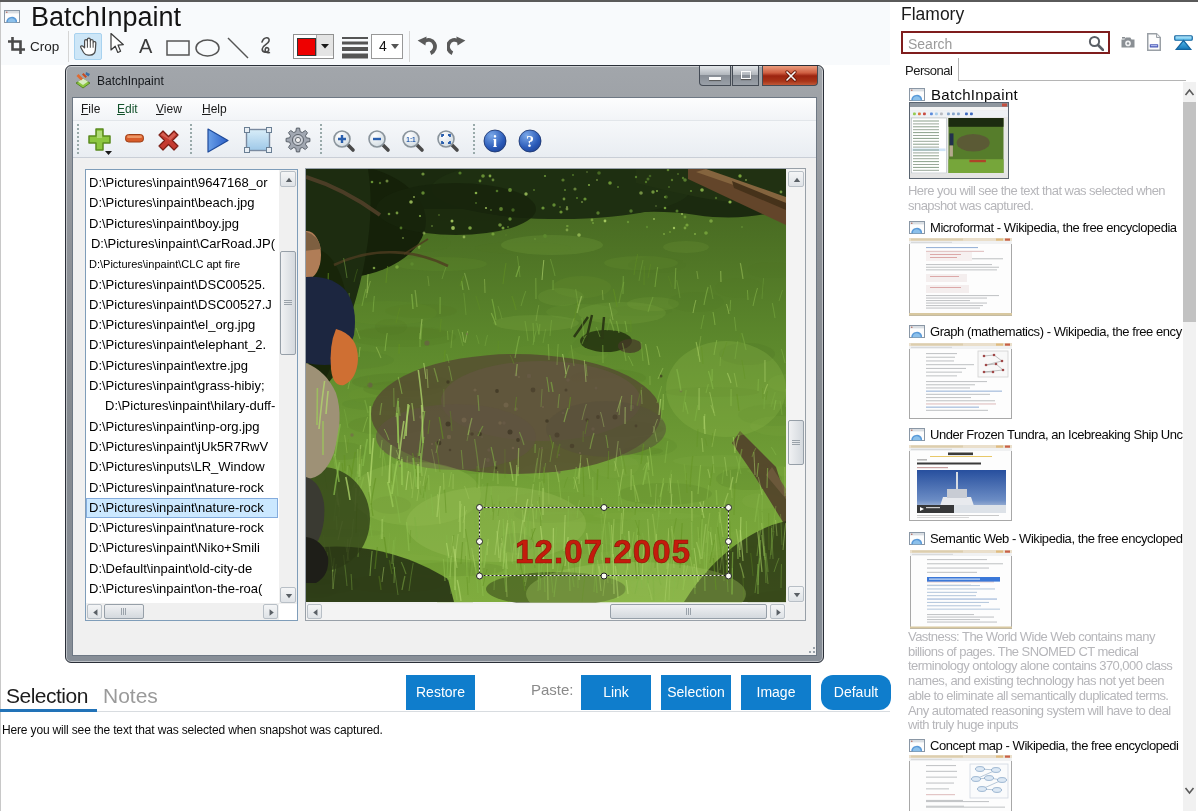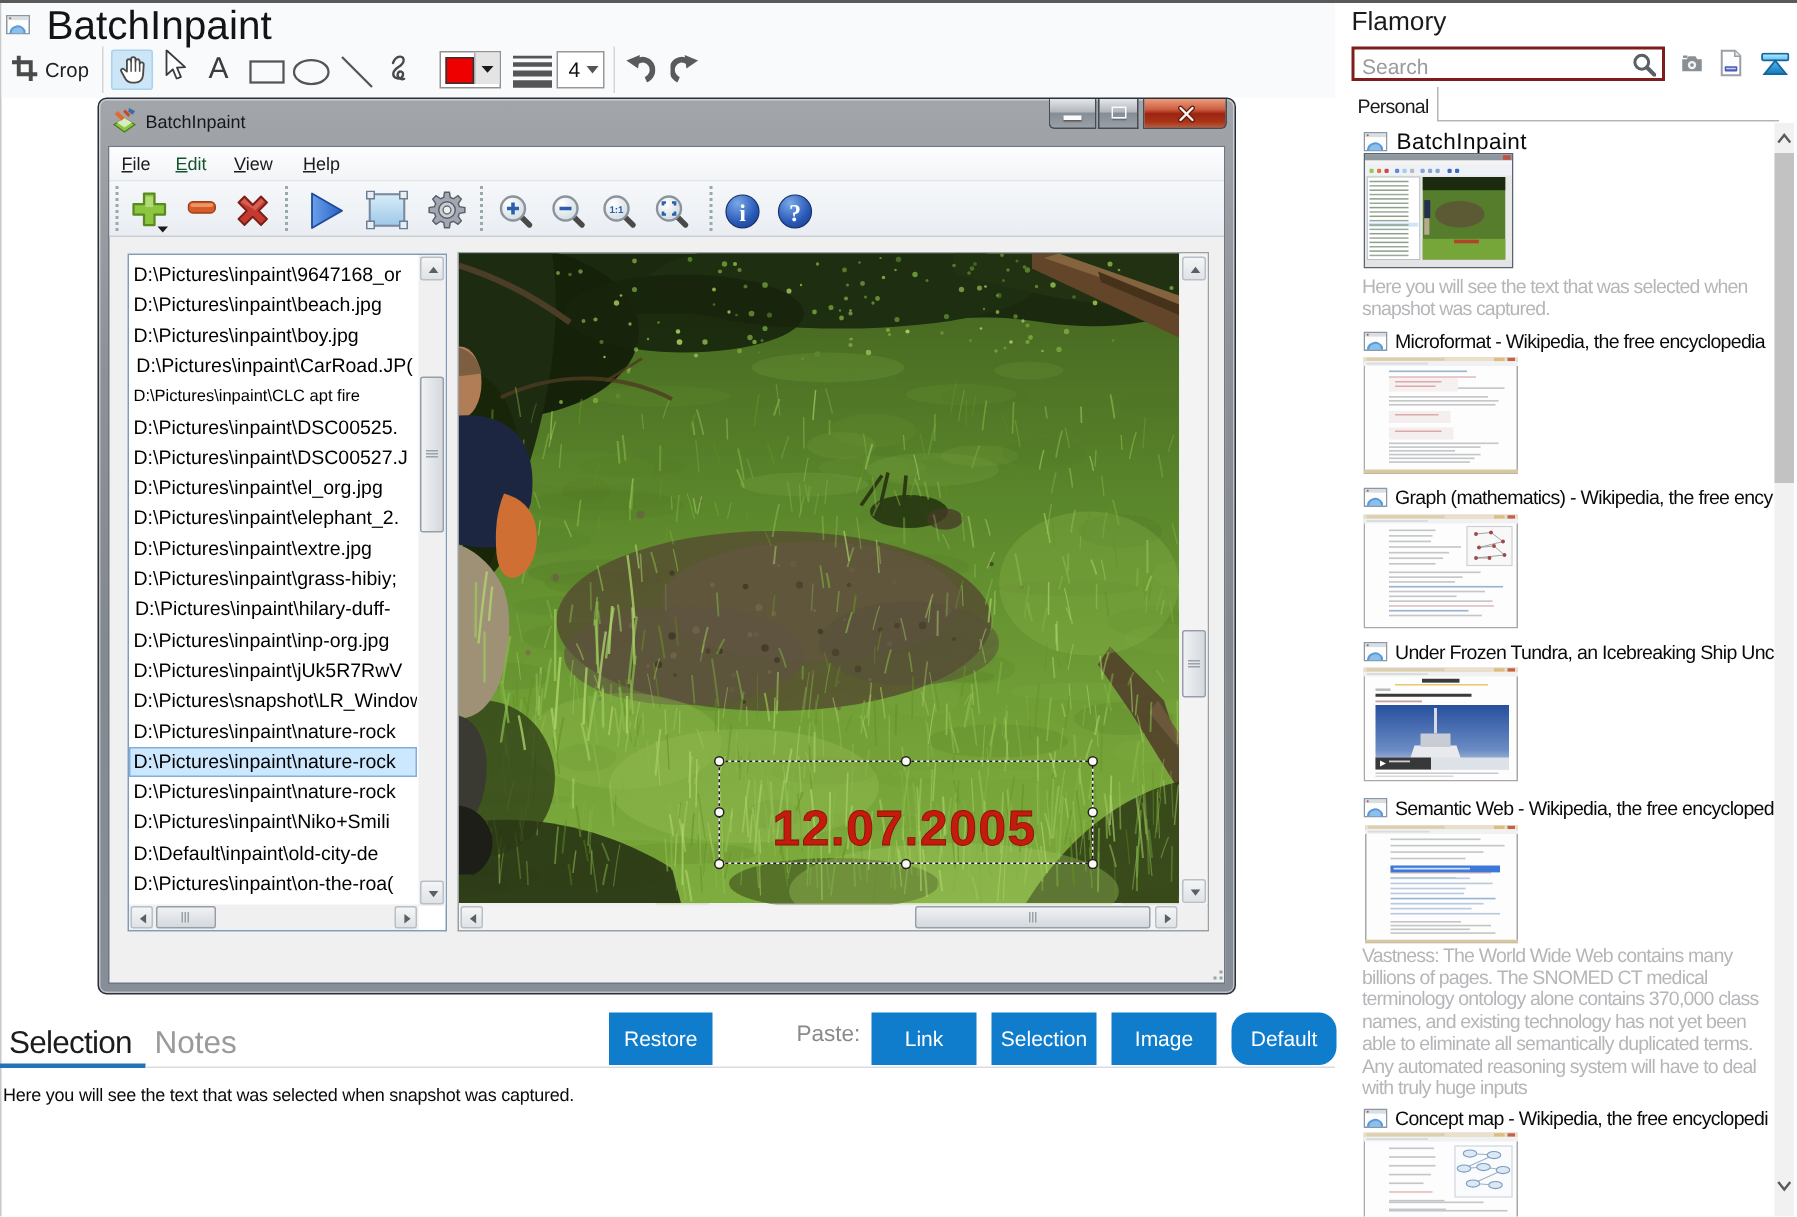--- a/index.html
+++ b/index.html
@@ -210,24 +210,24 @@
     <div style="position:absolute;left:1px;top:24.3px;width:192px;height:20px;white-space:nowrap;overflow:hidden;font-size:13px;color:#000;padding-left:3px;box-sizing:border-box;line-height:20px;">D:\Pictures\inpaint\beach.jpg</div>
     <div style="position:absolute;left:1px;top:44.6px;width:192px;height:20px;white-space:nowrap;overflow:hidden;font-size:13px;color:#000;padding-left:3px;box-sizing:border-box;line-height:20px;">D:\Pictures\inpaint\boy.jpg</div>
     <div style="position:absolute;left:1px;top:64.9px;width:192px;height:20px;white-space:nowrap;overflow:hidden;font-size:13px;color:#000;padding-left:2px;box-sizing:border-box;line-height:20px;text-align:center;">D:\Pictures\inpaint\CarRoad.JP(</div>
     <div style="position:absolute;left:1px;top:85.2px;width:192px;height:20px;white-space:nowrap;overflow:hidden;font-size:11px;color:#000;padding-left:3px;box-sizing:border-box;line-height:20px;">D:\Pictures\inpaint\CLC apt fire</div>
     <div style="position:absolute;left:1px;top:105.5px;width:192px;height:20px;white-space:nowrap;overflow:hidden;font-size:13px;color:#000;padding-left:3px;box-sizing:border-box;line-height:20px;">D:\Pictures\inpaint\DSC00525.</div>
     <div style="position:absolute;left:1px;top:125.8px;width:192px;height:20px;white-space:nowrap;overflow:hidden;font-size:13px;color:#000;padding-left:3px;box-sizing:border-box;line-height:20px;">D:\Pictures\inpaint\DSC00527.J</div>
     <div style="position:absolute;left:1px;top:146.1px;width:192px;height:20px;white-space:nowrap;overflow:hidden;font-size:13px;color:#000;padding-left:3px;box-sizing:border-box;line-height:20px;">D:\Pictures\inpaint\el_org.jpg</div>
     <div style="position:absolute;left:1px;top:166.4px;width:192px;height:20px;white-space:nowrap;overflow:hidden;font-size:13px;color:#000;padding-left:3px;box-sizing:border-box;line-height:20px;">D:\Pictures\inpaint\elephant_2.</div>
     <div style="position:absolute;left:1px;top:186.7px;width:192px;height:20px;white-space:nowrap;overflow:hidden;font-size:13px;color:#000;padding-left:3px;box-sizing:border-box;line-height:20px;">D:\Pictures\inpaint\extre.jpg</div>
     <div style="position:absolute;left:1px;top:207.0px;width:192px;height:20px;white-space:nowrap;overflow:hidden;font-size:13px;color:#000;padding-left:3px;box-sizing:border-box;line-height:20px;">D:\Pictures\inpaint\grass-hibiy;</div>
-    <div style="position:absolute;left:1px;top:227.3px;width:192px;height:20px;white-space:nowrap;overflow:hidden;font-size:13px;color:#000;padding-left:4px;box-sizing:border-box;line-height:20px;">D:\Pictures\inpaint\hilary-duff-</div>
+    <div style="position:absolute;left:1px;top:227.3px;width:192px;height:20px;white-space:nowrap;overflow:hidden;font-size:13px;color:#000;padding-left:19px;box-sizing:border-box;line-height:20px;">D:\Pictures\inpaint\hilary-duff-</div>
     <div style="position:absolute;left:1px;top:247.6px;width:192px;height:20px;white-space:nowrap;overflow:hidden;font-size:13px;color:#000;padding-left:3px;box-sizing:border-box;line-height:20px;">D:\Pictures\inpaint\inp-org.jpg</div>
     <div style="position:absolute;left:1px;top:267.9px;width:192px;height:20px;white-space:nowrap;overflow:hidden;font-size:13px;color:#000;padding-left:3px;box-sizing:border-box;line-height:20px;">D:\Pictures\inpaint\jUk5R7RwV</div>
-    <div style="position:absolute;left:1px;top:288.2px;width:192px;height:20px;white-space:nowrap;overflow:hidden;font-size:13px;color:#000;padding-left:3px;box-sizing:border-box;line-height:20px;">D:\Pictures\snapshot\LR_Window</div>
+    <div style="position:absolute;left:1px;top:288.2px;width:192px;height:20px;white-space:nowrap;overflow:hidden;font-size:13px;color:#000;padding-left:3px;box-sizing:border-box;line-height:20px;">D:\Pictures\inputs\LR_Window</div>
     <div style="position:absolute;left:1px;top:308.5px;width:192px;height:20px;white-space:nowrap;overflow:hidden;font-size:13px;color:#000;padding-left:3px;box-sizing:border-box;line-height:20px;">D:\Pictures\inpaint\nature-rock</div>
     <div style="position:absolute;left:1px;top:328.8px;width:192px;height:20px;background:#cbe8ff;box-shadow:inset 0 0 0 1px #84acdd;white-space:nowrap;overflow:hidden;font-size:13px;color:#000;padding-left:3px;box-sizing:border-box;line-height:20px;">D:\Pictures\inpaint\nature-rock</div>
     <div style="position:absolute;left:1px;top:349.1px;width:192px;height:20px;white-space:nowrap;overflow:hidden;font-size:13px;color:#000;padding-left:3px;box-sizing:border-box;line-height:20px;">D:\Pictures\inpaint\nature-rock</div>
     <div style="position:absolute;left:1px;top:369.4px;width:192px;height:20px;white-space:nowrap;overflow:hidden;font-size:13px;color:#000;padding-left:3px;box-sizing:border-box;line-height:20px;">D:\Pictures\inpaint\Niko+Smili</div>
     <div style="position:absolute;left:1px;top:389.7px;width:192px;height:20px;white-space:nowrap;overflow:hidden;font-size:13px;color:#000;padding-left:3px;box-sizing:border-box;line-height:20px;">D:\Default\inpaint\old-city-de</div>
     <div style="position:absolute;left:1px;top:410.0px;width:192px;height:20px;white-space:nowrap;overflow:hidden;font-size:13px;color:#000;padding-left:3px;box-sizing:border-box;line-height:20px;">D:\Pictures\inpaint\on-the-roa(</div>
   </div>
 <div style="position:absolute;left:279px;top:170px;width:18px;height:434px;background:#f0f0f0;"></div>
 <div style="position:absolute;left:280px;top:171px;width:16px;height:16px;background:linear-gradient(#f4f5f6,#dfe3e7);border:1px solid #b8bfc6;border-radius:2px;box-sizing:border-box;"><svg width="16" height="16" viewBox="0 0 16 16">
       <polygon points="4.8,9.92 11.2,9.92 8.0,5.76" fill="#5a6066"></polygon>

